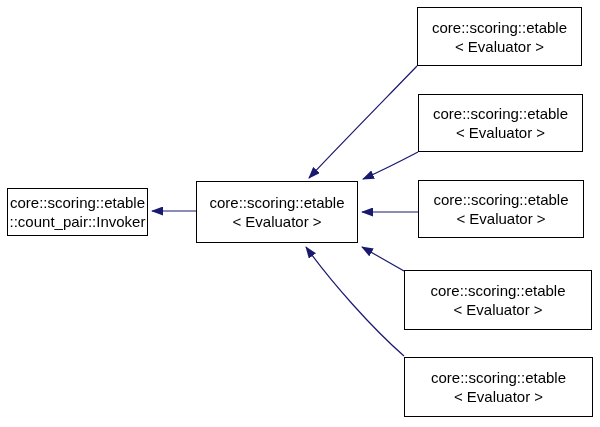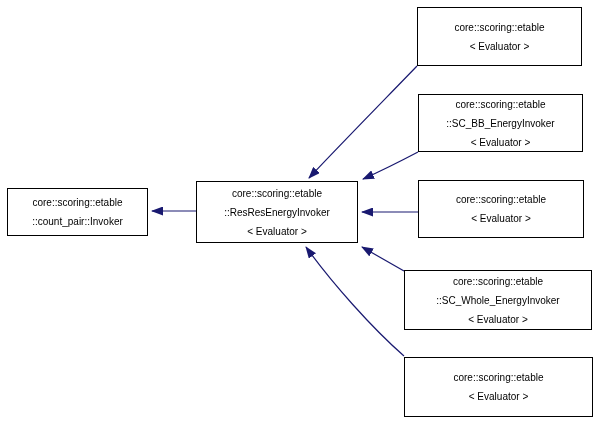--- a/index.html
+++ b/index.html
@@ -28,21 +28,21 @@
     top: 0;
     width: 600px;
     height: 427px;
   }
   .node {
     position: absolute;
     box-sizing: border-box;
     background: var(--fill);
     border: 1px solid var(--border);
     color: var(--text);
-    font-size: 10px;
+    font-size: 15px;
     line-height: 19px;
     display: flex;
     flex-direction: column;
     justify-content: center;
     text-align: center;
     white-space: nowrap;
     cursor: pointer;
   }
   .node.current {
     cursor: default;
@@ -70,43 +70,40 @@
     <path d="M404,356 C372,328 332,283 306,247" stroke="var(--arrow)" stroke-width="1.2" fill="none" marker-end="url(#arrowhead)"></path>
   </svg>
 
   <div class="node" style="left:7px; top:188px; width:141px; height:48px;">
     <span>core::scoring::etable</span>
     <span>::count_pair::Invoker</span>
   </div>
 
   <div class="node current" style="left:196px; top:181px; width:162px; height:62px;">
     <span>core::scoring::etable</span>
-    <span>::ResResEnergyInvoker</span>
     <span>&lt; Evaluator &gt;</span>
   </div>
 
   <div class="node" style="left:417px; top:7px; width:165px; height:59px;">
     <span>core::scoring::etable</span>
     <span>&lt; Evaluator &gt;</span>
   </div>
 
   <div class="node" style="left:418px; top:94px; width:165px; height:58px;">
     <span>core::scoring::etable</span>
-    <span>::SC_BB_EnergyInvoker</span>
     <span>&lt; Evaluator &gt;</span>
   </div>
 
   <div class="node" style="left:418px; top:180px; width:166px; height:58px;">
     <span>core::scoring::etable</span>
     <span>&lt; Evaluator &gt;</span>
   </div>
 
   <div class="node" style="left:404px; top:270px; width:188px; height:60px;">
     <span>core::scoring::etable</span>
-    <span>::SC_Whole_EnergyInvoker</span>
     <span>&lt; Evaluator &gt;</span>
   </div>
 
   <div class="node" style="left:404px; top:357px; width:189px; height:60px;">
     <span>core::scoring::etable</span>
     <span>&lt; Evaluator &gt;</span>
   </div>
 
 </div>
 

